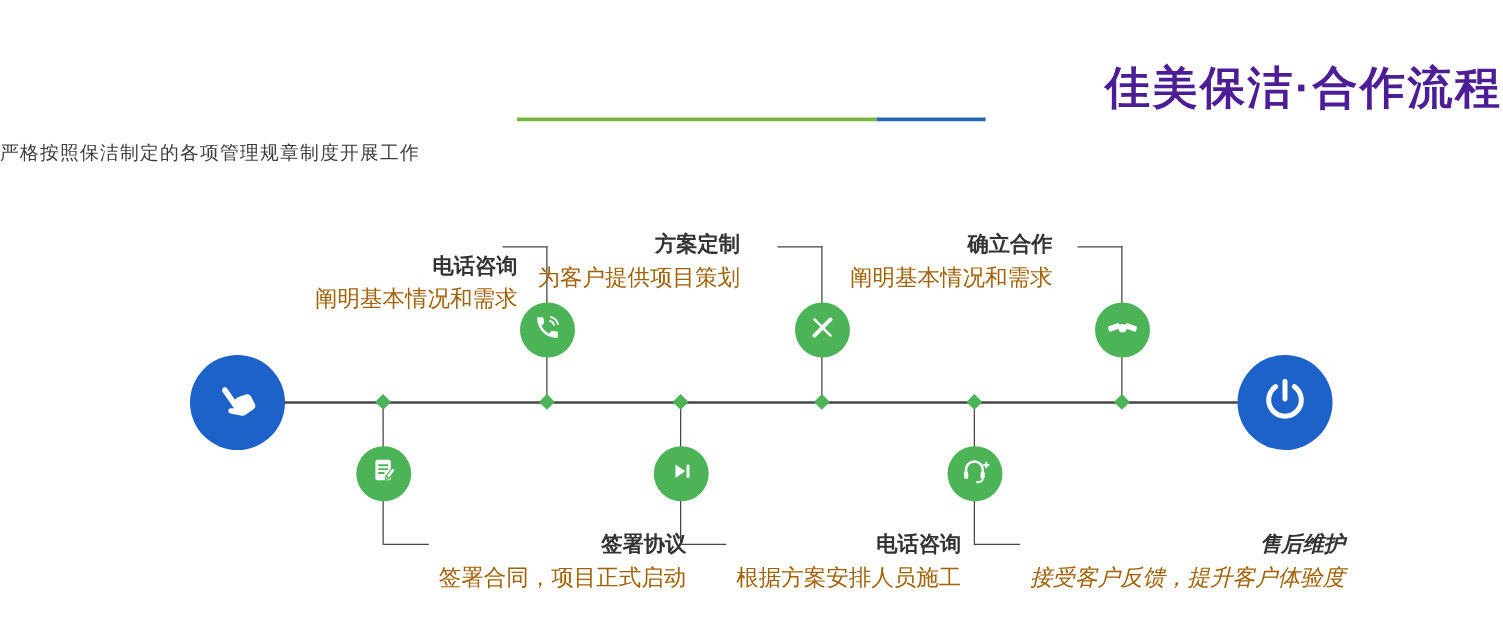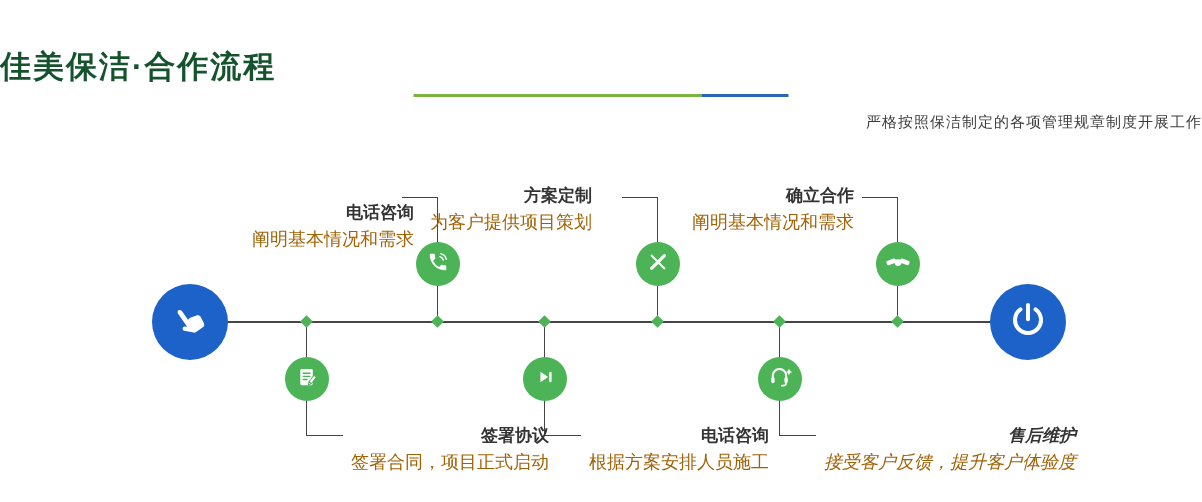--- a/index.html
+++ b/index.html
@@ -1,25 +1,25 @@
 <!DOCTYPE html>
 <html><head>
 <meta charset="utf-8">
 <style>
   html,body{margin:0;padding:0;background:#ffffff;}
   body{font-family:"Liberation Sans","DejaVu Sans",sans-serif;}
   .canvas{position:relative;width:1202px;height:502px;background:#ffffff;overflow:hidden;}
 
-  .title{position:absolute;top:46px;left:0;width:100%;margin:0;text-align:left;
-         font-size:31px;font-weight:bold;color:#14532d;letter-spacing:2px;}
+  .title{position:absolute;top:46px;left:0;width:100%;margin:0;text-align:right;
+         font-size:36px;font-weight:bold;color:#4c1d95;letter-spacing:2px;}
   .underline{position:absolute;top:94px;left:50%;transform:translateX(-50%);
              width:375px;height:3px;display:flex;}
   .underline .seg-g{width:288px;height:3px;background:#7cb342;}
   .underline .seg-b{width:87px;height:3px;background:#2a66b8;}
-  .subtitle{position:absolute;top:113px;left:0;width:100%;margin:0;text-align:right;
+  .subtitle{position:absolute;top:113px;left:0;width:100%;margin:0;text-align:left;
             font-size:15px;color:#3d3d3d;letter-spacing:1px;}
 
   .timeline{position:absolute;left:210px;top:321px;width:790px;height:2px;background:#454545;z-index:1;}
   .vline{position:absolute;width:1px;background:#454545;z-index:1;}
   .hline{position:absolute;height:1px;background:#454545;z-index:1;}
 
   .diamond{position:absolute;width:9px;height:9px;background:#4cb457;transform:rotate(45deg);z-index:3;}
 
   .stepc{position:absolute;width:44px;height:44px;border-radius:50%;background:#4cb457;
          display:flex;align-items:center;justify-content:center;z-index:3;}
@@ -161,21 +161,21 @@
   </div>
 
   <div class="toplabel" style="right:788px;margin-top:17px;">
     <div class="slabel">电话咨询</div>
     <div class="sdesc">阐明基本情况和需求</div>
   </div>
   <div class="toplabel" style="right:610px;">
     <div class="slabel">方案定制</div>
     <div class="sdesc">为客户提供项目策划</div>
   </div>
-  <div class="toplabel" style="right:348px;text-align:right;">
+  <div class="toplabel" style="right:360px;text-align:right;">
     <div class="slabel">确立合作</div>
     <div class="sdesc">阐明基本情况和需求</div>
   </div>
 
   <div class="botlabel" style="left:351px;">
     <div class="slabel">签署协议</div>
     <div class="sdesc">签署合同，项目正式启动</div>
   </div>
   <div class="botlabel" style="left:589px;">
     <div class="slabel">电话咨询</div>

